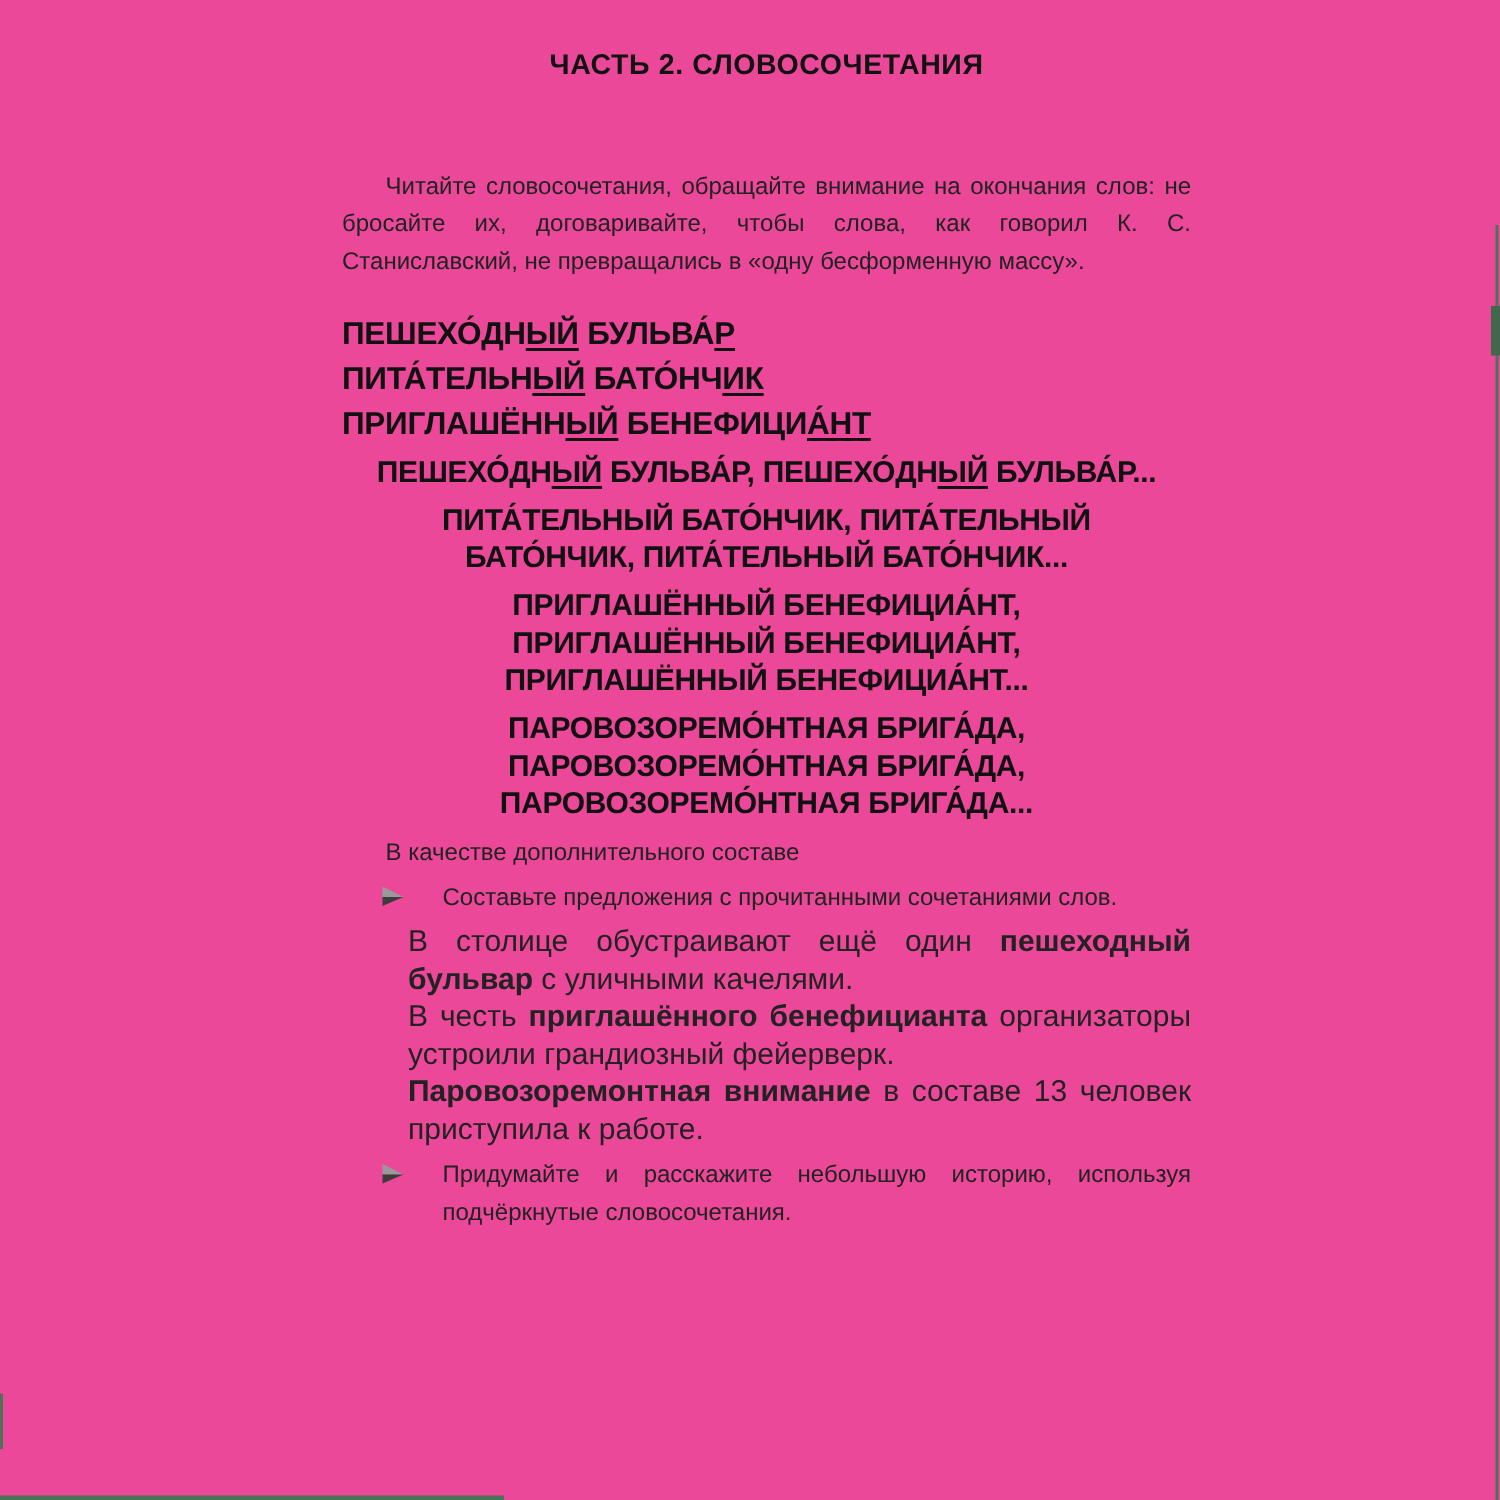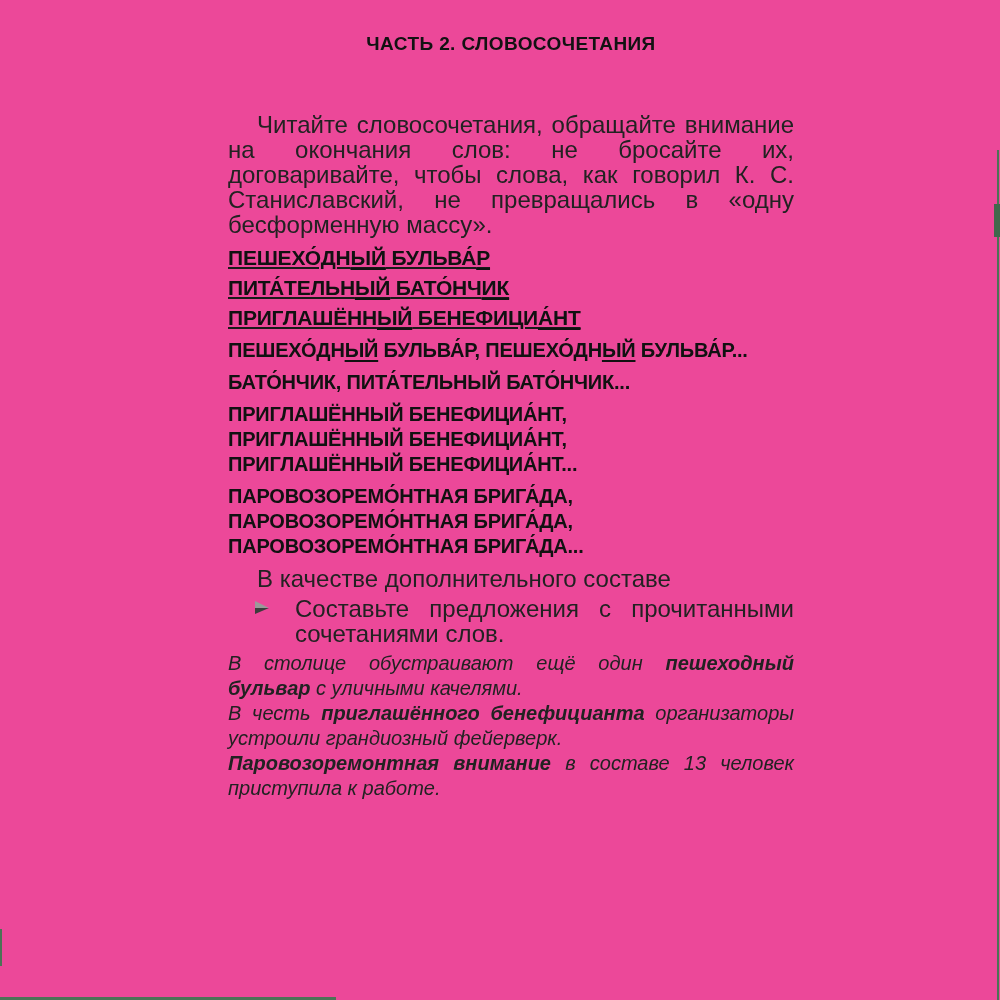--- a/index.html
+++ b/index.html
@@ -9,50 +9,50 @@
     position:relative;overflow:hidden;
   }
   .page{position:absolute;inset:0;background:#ec4899;}
   .content{position:absolute;left:228px;top:0;width:566px;}
 
   h1.title{
     margin:33px 0 0 0;text-align:center;
     font-size:19px;font-weight:700;letter-spacing:.4px;color:#121212;
   }
   p{margin:0;}
-  .body-text{font-size:24px;line-height:25px;color:#222;}
+  .body-text{font-size:16px;line-height:25px;color:#222;}
   .justify{text-align:justify;}
   .indent{text-indent:29px;}
   .intro{margin-top:57px;}
 
-  .phrase-list{margin-top:6px;text-decoration:underline;}
+  .phrase-list{margin-top:21px;}
   .phrase-line{
     font-weight:700;font-size:21px;line-height:30px;
     white-space:nowrap;letter-spacing:-.2px;color:#111;
   }
   .instruction{margin-top:7px;}
 
   .breath-groups{margin-top:5px;}
   .breath-group{margin-bottom:7px;}
   .bold-line{
     font-weight:700;font-size:20px;line-height:25px;
-    white-space:nowrap;letter-spacing:-.2px;color:#111;
+    white-space:nowrap;letter-spacing:-.2px;color:#111;text-align:center;
   }
 
   .extra-heading{margin-top:7px;}
 
   .task{display:flex;margin-top:5px;justify-content:space-between;}
   .task .bullet{flex:none;width:41px;padding-left:26px;box-sizing:content-box;}
   .task .bullet svg{margin-top:5px;display:block;}
   .task .task-text{flex:1;}
 
   .examples{margin-top:5px;}
   .example{
-    font-style:italic;font-size:20px;line-height:25px;
-    text-align:justify;color:#222;
+    font-size:20px;line-height:25px;
+    text-align:justify;color:#222;margin-left:44px;
   }
 
   .run-u{text-decoration:underline;text-decoration-thickness:2px;text-underline-offset:3px;}
   .run-b{font-weight:700;}
 
   
   .frame{position:absolute;}
   .frame.right-line{left:997px;top:150px;width:2px;height:850px;}
   .frame.right-thick{left:994px;top:204px;width:6px;height:33px;}
   .frame.bottom-left-line{left:0;top:997px;width:336px;height:3px;}
@@ -74,20 +74,21 @@
       <p class="phrase-line"><span>ПИТА́ТЕЛЬН</span><span class="run-u">ЫЙ</span><span> БАТО́НЧ</span><span class="run-u">ИК</span></p>
       <p class="phrase-line"><span>ПРИГЛАШЁНН</span><span class="run-u">ЫЙ</span><span> БЕНЕФИЦИ</span><span class="run-u">А́НТ</span></p>
     </div>
 
 
     <div class="breath-groups">
       <div class="breath-group">
         <p class="bold-line"><span>ПЕШЕХО́ДН</span><span class="run-u">ЫЙ</span><span> БУЛЬВА́Р, ПЕШЕХО́ДН</span><span class="run-u">ЫЙ</span><span> БУЛЬВА́Р...</span></p>
       </div>
       <div class="breath-group">
+        <p class="bold-line"><span>ПИТА́ТЕЛЬНЫЙ БАТО́НЧИК, ПИТА́ТЕЛЬНЫЙ</span></p>
         <p class="bold-line"><span>БАТО́НЧИК, ПИТА́ТЕЛЬНЫЙ БАТО́НЧИК...</span></p>
       </div>
       <div class="breath-group">
         <p class="bold-line"><span>ПРИГЛАШЁННЫЙ БЕНЕФИЦИА́НТ,</span></p>
         <p class="bold-line"><span>ПРИГЛАШЁННЫЙ БЕНЕФИЦИА́НТ,</span></p>
         <p class="bold-line"><span>ПРИГЛАШЁННЫЙ БЕНЕФИЦИА́НТ...</span></p>
       </div>
       <div class="breath-group">
         <p class="bold-line"><span>ПАРОВОЗОРЕМО́НТНАЯ БРИГА́ДА,</span></p>
         <p class="bold-line"><span>ПАРОВОЗОРЕМО́НТНАЯ БРИГА́ДА,</span></p>
@@ -106,20 +107,29 @@
       </span>
       <p class="body-text justify task-text">Составьте предложения с прочитанными соче­таниями слов.</p>
     </div>
 
     <div class="examples">
       <p class="example"><span>В столице обустраивают ещё один </span><span class="run-b">пешеходный бульвар</span><span> с уличными качелями.</span></p>
       <p class="example"><span>В честь </span><span class="run-b">приглашённого бенефицианта</span><span> организато­ры устроили грандиозный фейерверк.</span></p>
       <p class="example"><span class="run-b">Паровозоремонтная внимание</span><span> в составе 13 человек приступила к работе.</span></p>
     </div>
 
+    <div class="task">
+      <span class="bullet">
+        <svg width="16" height="14" viewBox="0 0 16 14" aria-hidden="true">
+          <polygon points="1,0 15,7 1,7" fill="#9a9a9a"></polygon>
+          <polygon points="1,7 15,7 1,13" fill="#3c3c3c"></polygon>
+        </svg>
+      </span>
+      <p class="body-text justify task-text">Придумайте и расскажите небольшую историю, используя подчёркнутые словосочетания.</p>
+    </div>
 
   </div>
 
   <div class="frame right-line" style="background: rgb(76, 115, 86);"></div>
   <div class="frame right-thick" style="background: rgb(65, 104, 76);"></div>
   <div class="frame bottom-left-line" style="background: rgb(76, 115, 86);"></div>
   <div class="frame left-line" style="background: rgb(76, 115, 86);"></div>
 
 </div>
 

